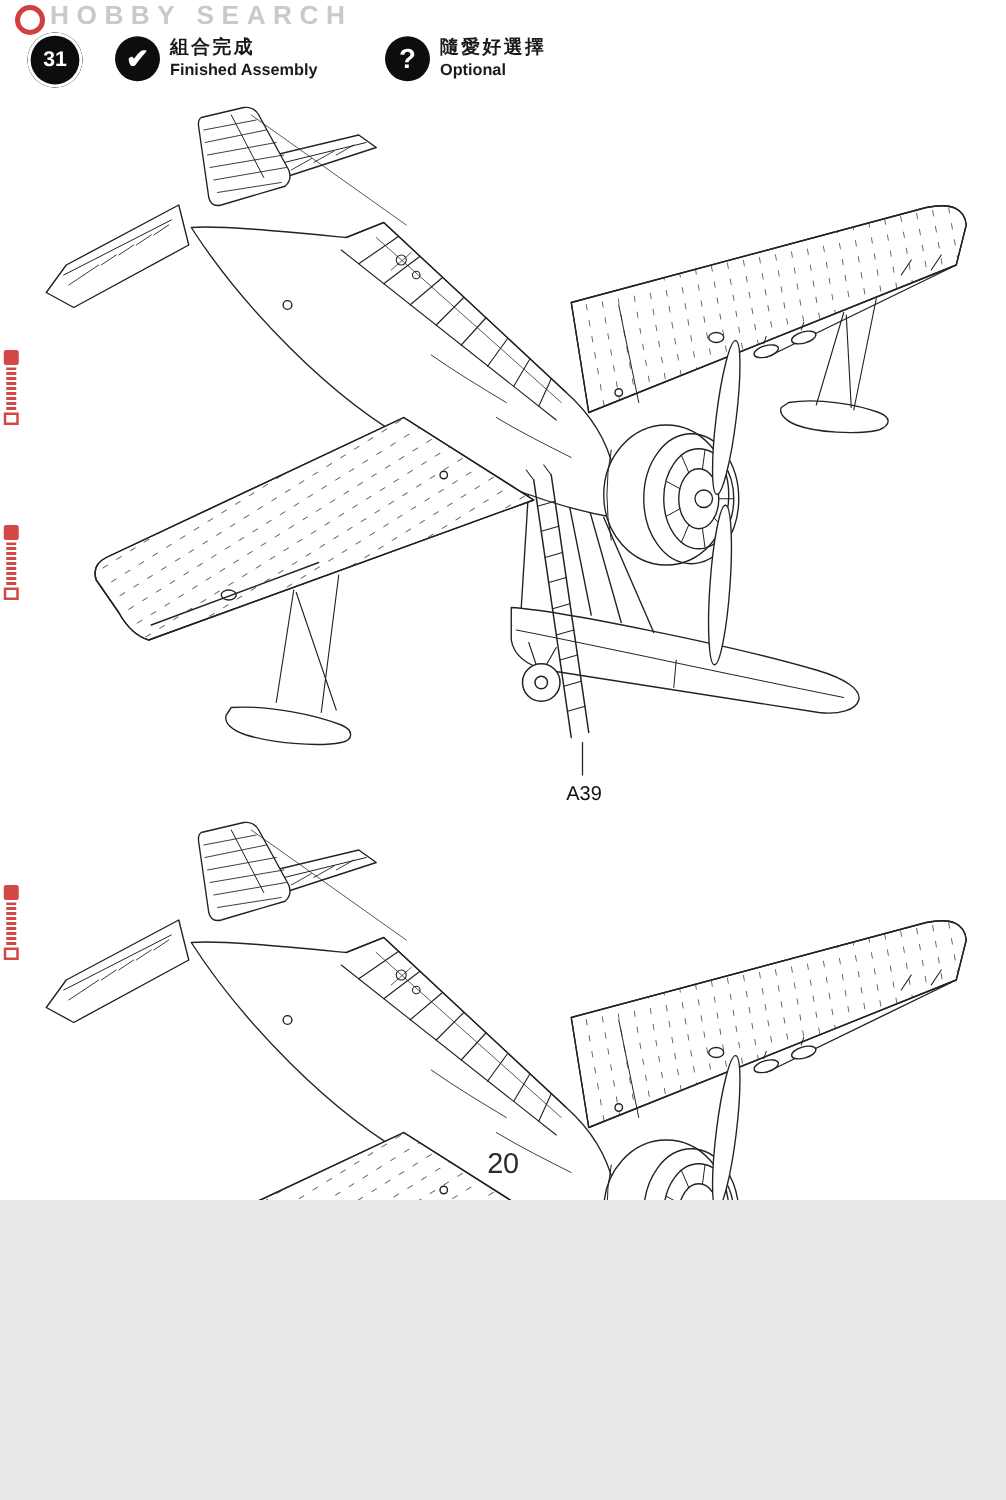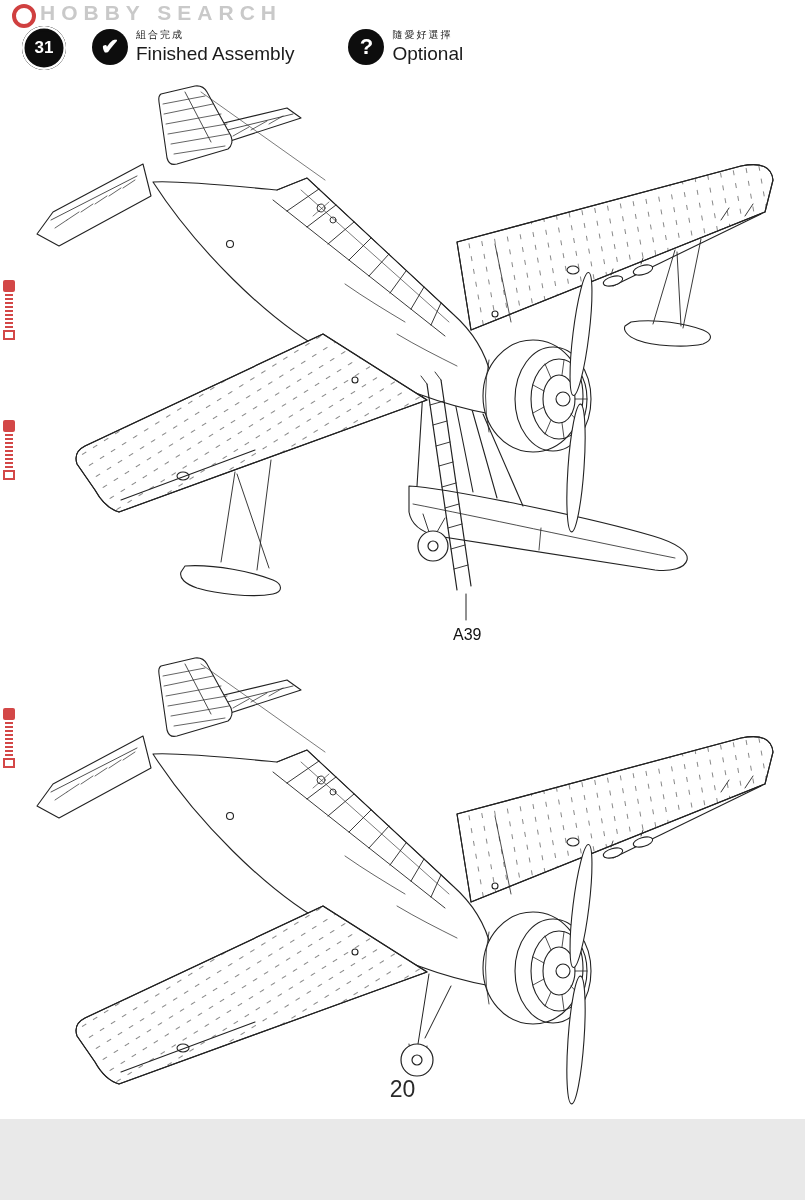--- a/index.html
+++ b/index.html
@@ -1,16 +1,16 @@
 <!DOCTYPE html>
 <html><head>
 <meta charset="utf-8">
 <style>
   html,body{margin:0;padding:0;background:#e9e9e9}
-  .page{position:relative;width:805px;height:1119px;background:#ffffff;margin:0 auto;
+  .page{position:relative;width:805px;height:960px;background:#ffffff;margin:0 auto;
         font-family:"Liberation Sans",sans-serif;color:#1a1a1a;overflow:hidden}
 
   
   .wm-top{position:absolute;top:1px;left:40px;font-size:21px;font-weight:bold;
           letter-spacing:6px;color:#c9c9c9;z-index:1;user-select:none}
   .wm-logo{position:absolute;top:4px;left:12px;width:16px;height:16px;border:4px solid #d04040;
            border-radius:50%;z-index:1}
   .stamp{position:absolute;left:2px;width:14px;display:flex;flex-direction:column;
          align-items:center;gap:2px;z-index:3;opacity:.9}
   .stamp .sq{width:12px;height:12px;background:#cf3434;border-radius:2px}
@@ -18,22 +18,22 @@
          background:repeating-linear-gradient(180deg,#cf3434 0 2px,transparent 2px 4px)}
   .stamp .sq2{width:12px;height:10px;border:2px solid #cf3434;box-sizing:border-box}
 
   
   .hdr{position:absolute;top:26px;left:22px;display:flex;align-items:flex-start;z-index:2}
   .badge{background:#0d0d0d;color:#fff;border-radius:50%;display:flex;align-items:center;
          justify-content:center;font-weight:bold;flex:0 0 auto}
   .badge.step{width:44px;height:44px;font-size:17px;box-shadow:inset 0 0 0 2.5px #fff,inset 0 0 0 5px #0d0d0d}
   .badge.small{width:36px;height:36px;font-size:22px;margin-top:3px}
   .legend-text{margin-left:8px;line-height:1.25;margin-top:3px}
-  .legend-text .zh{font-size:10px;font-weight:normal;letter-spacing:2px}
-  .legend-text .en{font-size:19px;font-weight:normal}
+  .legend-text .zh{font-size:15px;font-weight:bold;letter-spacing:2px}
+  .legend-text .en{font-size:13px;font-weight:bold}
   .gap1{width:26px}.gap2{width:54px}
 
   
   .diagram{position:absolute;left:25px}
   #diagram-top{top:84px;width:760px;height:575px}
   #diagram-bottom{top:656px;width:760px;height:470px}
   .callout{font:16px "Liberation Sans",sans-serif;fill:#111}
 
   
   .pageno{position:absolute;bottom:16px;left:0;width:100%;text-align:center;

